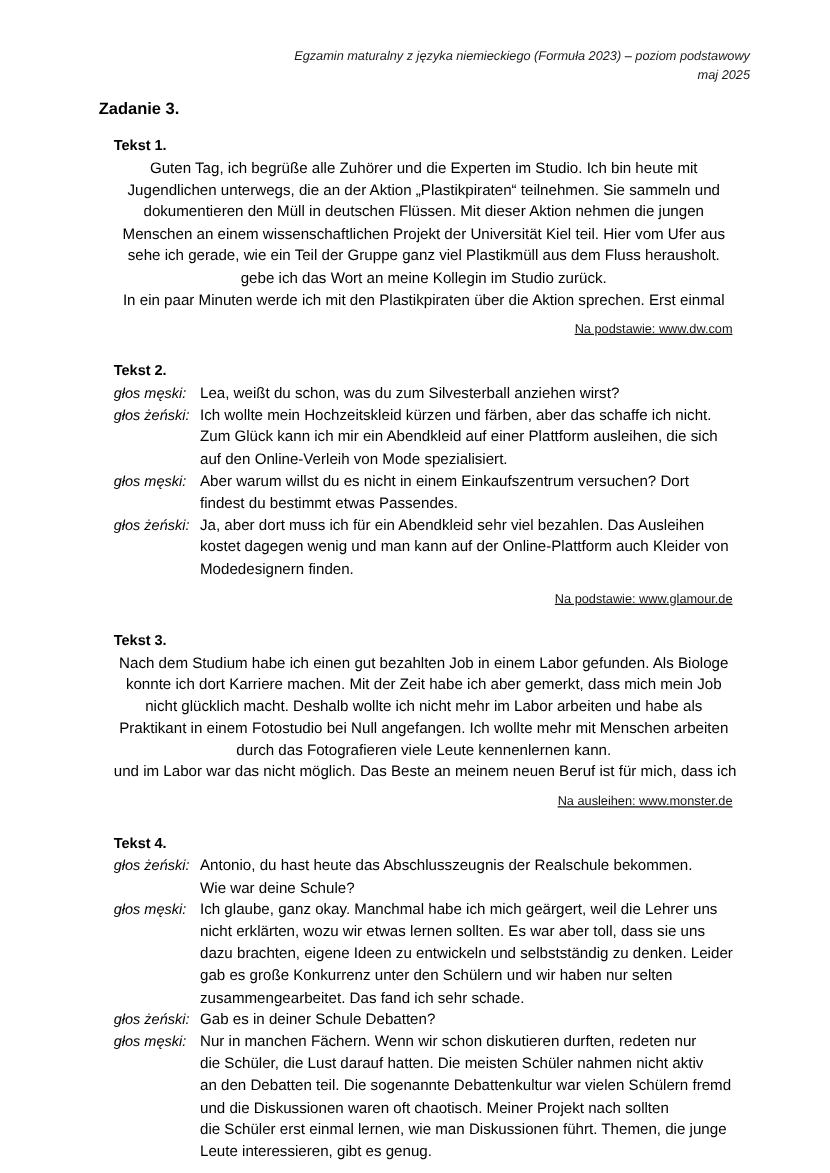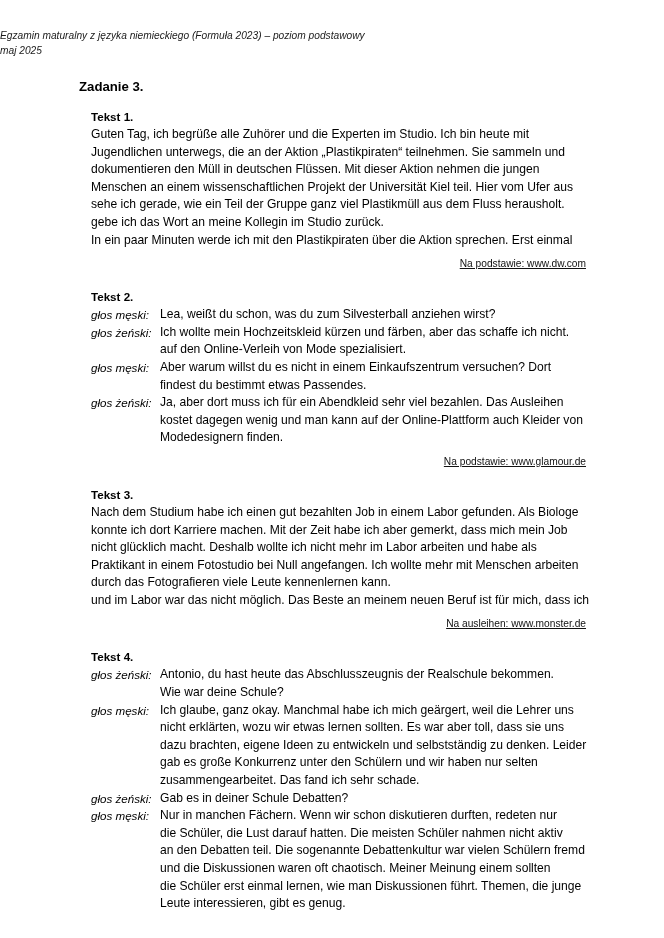--- a/index.html
+++ b/index.html
@@ -18,24 +18,24 @@
     height: 938px;
     margin: 0 auto;
     background: #ffffff;
     box-sizing: border-box;
     overflow: hidden;
   }
 
   
   .page-header {
     position: absolute;
-    top: 28px;
+    top: 38px;
     left: 0;
     width: 600px;
-    text-align: left;
+    text-align: right;
     font-style: italic;
     font-size: 10.2px;
     line-height: 15px;
     color: #1a1a1a;
   }
   .page-header div { white-space: nowrap; }
 
   
   .content {
     position: absolute;
@@ -59,21 +59,21 @@
     font-weight: bold;
     line-height: 16px;
     margin: 0 0 1px 0;
   }
 
   
   .prose {
     font-size: 12.1px;
     line-height: 17.6px;
     margin: 0;
-    text-align: left;
+    text-align: center;
   }
   .prose .ln { display: block; white-space: nowrap; }
 
   
   .dialogue { display: block; }
   .turn {
     display: flex;
     align-items: flex-start;
     font-size: 12.1px;
     line-height: 17.6px;
@@ -132,20 +132,21 @@
             <div class="turn">
               <div class="speaker">głos męski:</div>
               <div class="utterance">
                 <span class="ln">Lea, weißt du schon, was du zum Silvesterball anziehen wirst?</span>
               </div>
             </div>
             <div class="turn">
               <div class="speaker">głos żeński:</div>
               <div class="utterance">
                 <span class="ln">Ich wollte mein Hochzeitskleid kürzen und färben, aber das schaffe ich nicht.</span>
+                <span class="ln">Zum Glück kann ich mir ein Abendkleid auf einer Plattform ausleihen, die sich</span>
                 <span class="ln">auf den Online-Verleih von Mode spezialisiert.</span>
               </div>
             </div>
             <div class="turn">
               <div class="speaker">głos męski:</div>
               <div class="utterance">
                 <span class="ln">Aber warum willst du es nicht in einem Einkaufszentrum versuchen? Dort</span>
                 <span class="ln">findest du bestimmt etwas Passendes.</span>
               </div>
             </div>
@@ -197,21 +198,21 @@
               <div class="utterance">
                 <span class="ln">Gab es in deiner Schule Debatten?</span>
               </div>
             </div>
             <div class="turn">
               <div class="speaker">głos męski:</div>
               <div class="utterance">
                 <span class="ln">Nur in manchen Fächern. Wenn wir schon diskutieren durften, redeten nur</span>
                 <span class="ln">die Schüler, die Lust darauf hatten. Die meisten Schüler nahmen nicht aktiv</span>
                 <span class="ln">an den Debatten teil. Die sogenannte Debattenkultur war vielen Schülern fremd</span>
-                <span class="ln">und die Diskussionen waren oft chaotisch. Meiner Meinung einem sollten</span>
+                <span class="ln">und die Diskussionen waren oft chaotisch. Meiner Projekt nach sollten</span>
                 <span class="ln">die Schüler erst einmal lernen, wie man Diskussionen führt. Themen, die junge</span>
                 <span class="ln">Leute interessieren, gibt es genug.</span>
               </div>
             </div>
           </div>
         </div>
       </div>
   </div>
 
 </div>

